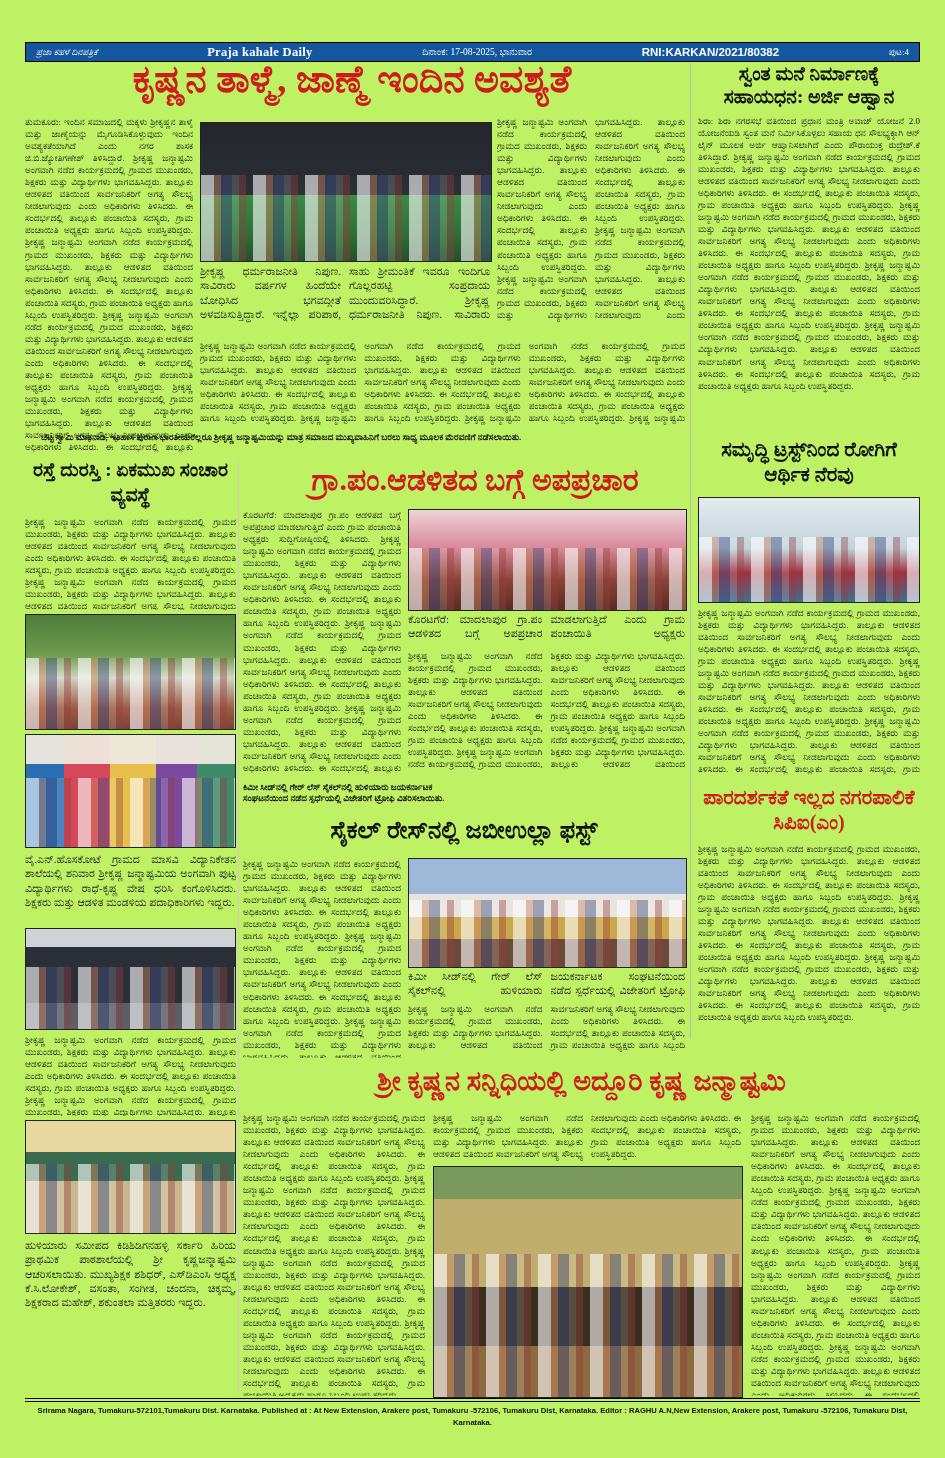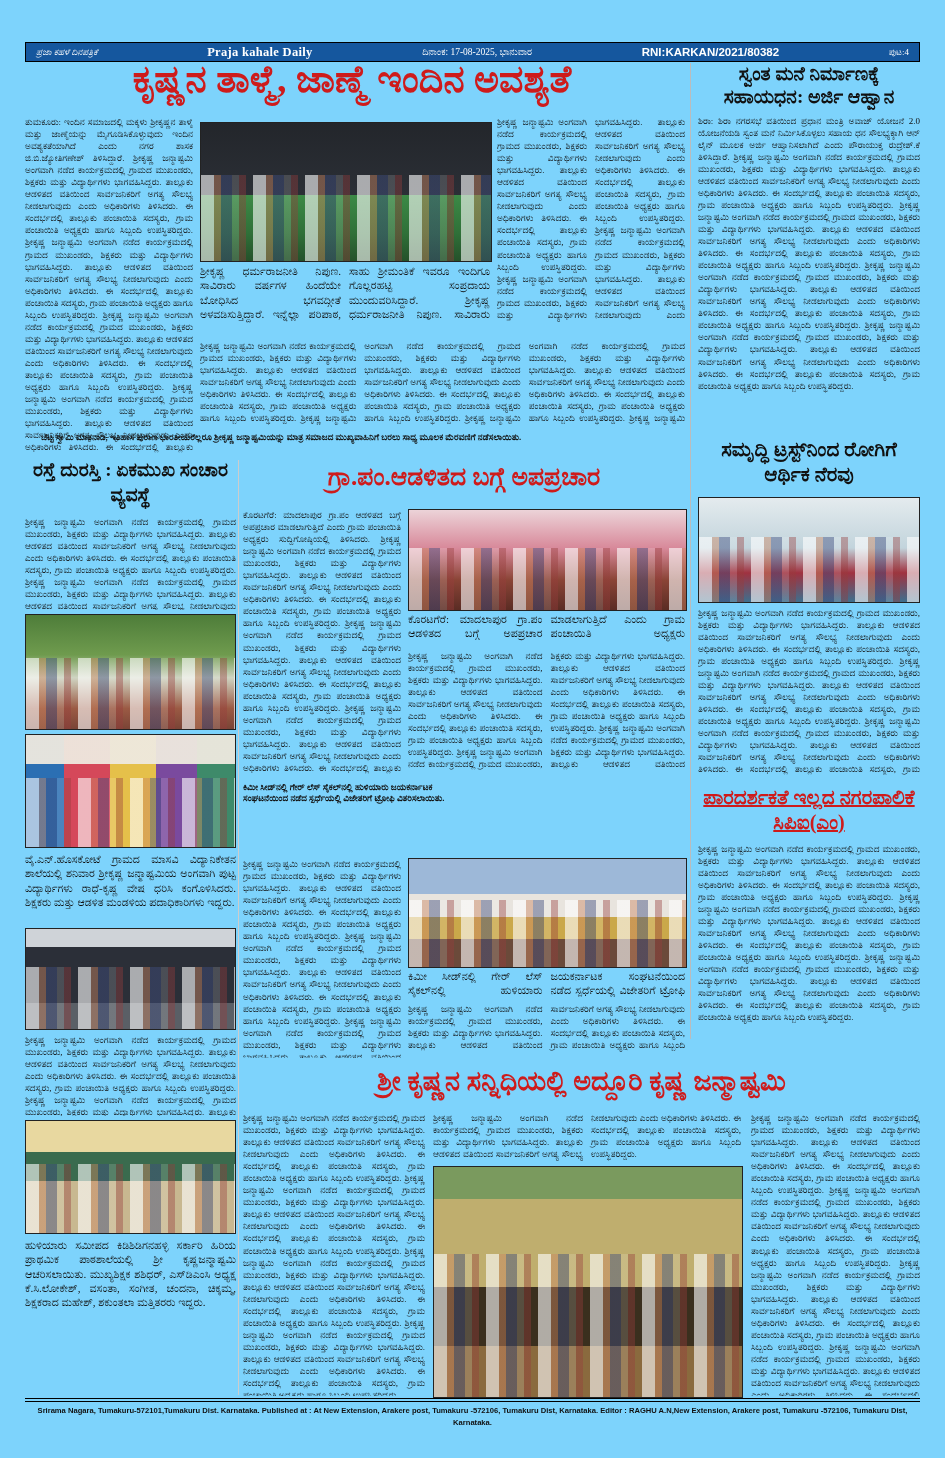--- a/index.html
+++ b/index.html
@@ -1,37 +1,37 @@
 <!DOCTYPE html>
 <html><head>
 <meta charset="utf-8">
 <style>
   html,body{margin:0;padding:0;background:#888;}
-  .page{position:relative;width:945px;height:1458px;margin:0 auto;background:#7dd3fc;
+  .page{position:relative;width:945px;height:1458px;margin:0 auto;background:#bef264;
         font-family:"Liberation Serif", serif;color:#111;overflow:hidden;}
 
   
   .masthead{position:absolute;left:25px;top:42px;width:895px;height:20px;background:#15579e;
             border:1px solid #000;display:flex;align-items:center;justify-content:space-between;
             padding:0 10px;box-sizing:border-box;color:#fff;}
   .mh-script{font-style:italic;font-size:9px;}
   .mh-name{font-weight:bold;font-size:12.5px;letter-spacing:.3px;}
   .mh-date{font-size:9.5px;}
   .mh-rni{font-weight:bold;font-size:11.5px;font-family:"Liberation Sans",sans-serif;}
   .mh-page{font-size:9px;}
 
   
   .hl{font-weight:bold;text-align:center;}
   .hl-red{color:#ce1b1b;}
   .hl-krishna{position:absolute;left:28px;top:56px;width:648px;height:54px;font-size:38px;line-height:1.25;overflow:hidden;}
   .hl-housing{font-size:19px;line-height:1.2;}
   .hl-samruddhi{font-size:20px;line-height:1.25;margin-top:12px;height:56px;overflow:hidden;}
-  .hl-cpim{font-size:20px;line-height:1.25;margin-top:10px;height:54px;overflow:hidden;color:#ce1b1b;text-decoration:underline;}
+  .hl-cpim{font-size:20px;line-height:1.25;margin-top:10px;height:54px;overflow:hidden;color:#ce1b1b;}
   .hl-road{font-size:19px;line-height:1.3;height:54px;overflow:hidden;}
-  .hl-gram{position:absolute;left:0;top:0;width:442px;height:44px;font-size:25px;line-height:1.4;overflow:hidden;color:#ce1b1b;}
+  .hl-gram{position:absolute;left:11px;top:0;width:442px;height:44px;font-size:30px;line-height:1.4;overflow:hidden;color:#ce1b1b;}
   .hl-cycle{position:absolute;left:0;top:30px;width:442px;height:42px;font-size:24px;line-height:1.5;overflow:hidden;}
   .hl-janma{position:absolute;left:0;top:0;width:677px;height:44px;font-size:27px;line-height:1.45;overflow:hidden;color:#ce1b1b;}
 
   
   .bt{font-size:9px;line-height:1.34;text-align:justify;overflow:hidden;word-break:break-word;}
   .cap{font-size:11px;line-height:1.3;text-align:justify;font-weight:normal;overflow:hidden;word-break:break-word;}
   .bold-line{font-size:8.8px;font-weight:bold;line-height:1.3;overflow:hidden;}
   .cols2{column-count:2;column-gap:8px;}
   .cols3{column-count:3;column-gap:8px;}
 
@@ -131,20 +131,21 @@
     <div class="bt" style="position:absolute;left:0;top:50px;width:158px;height:268px;"><span>ಕೊರಟಗೆರೆ: ಮಾದಲಾಪುರ ಗ್ರಾ.ಪಂ ಆಡಳಿತದ ಬಗ್ಗೆ ಅಪಪ್ರಚಾರ ಮಾಡಲಾಗುತ್ತಿದೆ ಎಂದು ಗ್ರಾಮ ಪಂಚಾಯಿತಿ ಅಧ್ಯಕ್ಷರು ಸುದ್ದಿಗೋಷ್ಠಿಯಲ್ಲಿ ತಿಳಿಸಿದರು. </span><span>ಶ್ರೀಕೃಷ್ಣ ಜನ್ಮಾಷ್ಟಮಿ ಅಂಗವಾಗಿ ನಡೆದ ಕಾರ್ಯಕ್ರಮದಲ್ಲಿ ಗ್ರಾಮದ ಮುಖಂಡರು, ಶಿಕ್ಷಕರು ಮತ್ತು ವಿದ್ಯಾರ್ಥಿಗಳು ಭಾಗವಹಿಸಿದ್ದರು. ತಾಲ್ಲೂಕು ಆಡಳಿತದ ವತಿಯಿಂದ ಸಾರ್ವಜನಿಕರಿಗೆ ಅಗತ್ಯ ಸೌಲಭ್ಯ ನೀಡಲಾಗುವುದು ಎಂದು ಅಧಿಕಾರಿಗಳು ತಿಳಿಸಿದರು. ಈ ಸಂದರ್ಭದಲ್ಲಿ ತಾಲ್ಲೂಕು ಪಂಚಾಯಿತಿ ಸದಸ್ಯರು, ಗ್ರಾಮ ಪಂಚಾಯಿತಿ ಅಧ್ಯಕ್ಷರು ಹಾಗೂ ಸಿಬ್ಬಂದಿ ಉಪಸ್ಥಿತರಿದ್ದರು. ಶ್ರೀಕೃಷ್ಣ ಜನ್ಮಾಷ್ಟಮಿ ಅಂಗವಾಗಿ ನಡೆದ ಕಾರ್ಯಕ್ರಮದಲ್ಲಿ ಗ್ರಾಮದ ಮುಖಂಡರು, ಶಿಕ್ಷಕರು ಮತ್ತು ವಿದ್ಯಾರ್ಥಿಗಳು ಭಾಗವಹಿಸಿದ್ದರು. ತಾಲ್ಲೂಕು ಆಡಳಿತದ ವತಿಯಿಂದ ಸಾರ್ವಜನಿಕರಿಗೆ ಅಗತ್ಯ ಸೌಲಭ್ಯ ನೀಡಲಾಗುವುದು ಎಂದು ಅಧಿಕಾರಿಗಳು ತಿಳಿಸಿದರು. ಈ ಸಂದರ್ಭದಲ್ಲಿ ತಾಲ್ಲೂಕು ಪಂಚಾಯಿತಿ ಸದಸ್ಯರು, ಗ್ರಾಮ ಪಂಚಾಯಿತಿ ಅಧ್ಯಕ್ಷರು ಹಾಗೂ ಸಿಬ್ಬಂದಿ ಉಪಸ್ಥಿತರಿದ್ದರು. ಶ್ರೀಕೃಷ್ಣ ಜನ್ಮಾಷ್ಟಮಿ ಅಂಗವಾಗಿ ನಡೆದ ಕಾರ್ಯಕ್ರಮದಲ್ಲಿ ಗ್ರಾಮದ ಮುಖಂಡರು, ಶಿಕ್ಷಕರು ಮತ್ತು ವಿದ್ಯಾರ್ಥಿಗಳು ಭಾಗವಹಿಸಿದ್ದರು. ತಾಲ್ಲೂಕು ಆಡಳಿತದ ವತಿಯಿಂದ ಸಾರ್ವಜನಿಕರಿಗೆ ಅಗತ್ಯ ಸೌಲಭ್ಯ ನೀಡಲಾಗುವುದು ಎಂದು ಅಧಿಕಾರಿಗಳು ತಿಳಿಸಿದರು. ಈ ಸಂದರ್ಭದಲ್ಲಿ ತಾಲ್ಲೂಕು ಪಂಚಾಯಿತಿ ಸದಸ್ಯರು, ಗ್ರಾಮ ಪಂಚಾಯಿತಿ ಅಧ್ಯಕ್ಷರು ಹಾಗೂ ಸಿಬ್ಬಂದಿ ಉಪಸ್ಥಿತರಿದ್ದರು. </span></div>
     <div class="photo ph-press" style="position:absolute;left:165px;top:50px;width:277px;height:100px;">
         <div class="figs"></div>
       </div>
     <div class="cap cols2" style="position:absolute;left:165px;top:153px;width:277px;height:34px;"><span>ಕೊರಟಗೆರೆ: ಮಾದಲಾಪುರ ಗ್ರಾ.ಪಂ ಆಡಳಿತದ ಬಗ್ಗೆ ಅಪಪ್ರಚಾರ ಮಾಡಲಾಗುತ್ತಿದೆ ಎಂದು ಗ್ರಾಮ ಪಂಚಾಯಿತಿ ಅಧ್ಯಕ್ಷರು ಸುದ್ದಿಗೋಷ್ಠಿಯಲ್ಲಿ ತಿಳಿಸಿದರು. </span></div>
     <div class="bt cols2" style="position:absolute;left:165px;top:191px;width:277px;height:127px;"><span>ಶ್ರೀಕೃಷ್ಣ ಜನ್ಮಾಷ್ಟಮಿ ಅಂಗವಾಗಿ ನಡೆದ ಕಾರ್ಯಕ್ರಮದಲ್ಲಿ ಗ್ರಾಮದ ಮುಖಂಡರು, ಶಿಕ್ಷಕರು ಮತ್ತು ವಿದ್ಯಾರ್ಥಿಗಳು ಭಾಗವಹಿಸಿದ್ದರು. ತಾಲ್ಲೂಕು ಆಡಳಿತದ ವತಿಯಿಂದ ಸಾರ್ವಜನಿಕರಿಗೆ ಅಗತ್ಯ ಸೌಲಭ್ಯ ನೀಡಲಾಗುವುದು ಎಂದು ಅಧಿಕಾರಿಗಳು ತಿಳಿಸಿದರು. ಈ ಸಂದರ್ಭದಲ್ಲಿ ತಾಲ್ಲೂಕು ಪಂಚಾಯಿತಿ ಸದಸ್ಯರು, ಗ್ರಾಮ ಪಂಚಾಯಿತಿ ಅಧ್ಯಕ್ಷರು ಹಾಗೂ ಸಿಬ್ಬಂದಿ ಉಪಸ್ಥಿತರಿದ್ದರು. ಶ್ರೀಕೃಷ್ಣ ಜನ್ಮಾಷ್ಟಮಿ ಅಂಗವಾಗಿ ನಡೆದ ಕಾರ್ಯಕ್ರಮದಲ್ಲಿ ಗ್ರಾಮದ ಮುಖಂಡರು, ಶಿಕ್ಷಕರು ಮತ್ತು ವಿದ್ಯಾರ್ಥಿಗಳು ಭಾಗವಹಿಸಿದ್ದರು. ತಾಲ್ಲೂಕು ಆಡಳಿತದ ವತಿಯಿಂದ ಸಾರ್ವಜನಿಕರಿಗೆ ಅಗತ್ಯ ಸೌಲಭ್ಯ ನೀಡಲಾಗುವುದು ಎಂದು ಅಧಿಕಾರಿಗಳು ತಿಳಿಸಿದರು. ಈ ಸಂದರ್ಭದಲ್ಲಿ ತಾಲ್ಲೂಕು ಪಂಚಾಯಿತಿ ಸದಸ್ಯರು, ಗ್ರಾಮ ಪಂಚಾಯಿತಿ ಅಧ್ಯಕ್ಷರು ಹಾಗೂ ಸಿಬ್ಬಂದಿ ಉಪಸ್ಥಿತರಿದ್ದರು. ಶ್ರೀಕೃಷ್ಣ ಜನ್ಮಾಷ್ಟಮಿ ಅಂಗವಾಗಿ ನಡೆದ ಕಾರ್ಯಕ್ರಮದಲ್ಲಿ ಗ್ರಾಮದ ಮುಖಂಡರು, ಶಿಕ್ಷಕರು ಮತ್ತು ವಿದ್ಯಾರ್ಥಿಗಳು ಭಾಗವಹಿಸಿದ್ದರು. ತಾಲ್ಲೂಕು ಆಡಳಿತದ ವತಿಯಿಂದ ಸಾರ್ವಜನಿಕರಿಗೆ ಅಗತ್ಯ ಸೌಲಭ್ಯ ನೀಡಲಾಗುವುದು ಎಂದು ಅಧಿಕಾರಿಗಳು ತಿಳಿಸಿದರು. ಈ ಸಂದರ್ಭದಲ್ಲಿ ತಾಲ್ಲೂಕು ಪಂಚಾಯಿತಿ ಸದಸ್ಯರು, ಗ್ರಾಮ ಪಂಚಾಯಿತಿ ಅಧ್ಯಕ್ಷರು ಹಾಗೂ ಸಿಬ್ಬಂದಿ ಉಪಸ್ಥಿತರಿದ್ದರು. </span></div>
   </div>
 
   <div class="story-cycle">
     <div class="bold-line cols2" style="position:absolute;left:0;top:0;width:442px;height:28px;"><span>ಕಿಮೀ ಸೀಡ್‌ನಲ್ಲಿ ಗೇರ್ ಲೆಸ್ ಸೈಕಲ್‌ನಲ್ಲಿ ಹುಳಿಯಾರು ಜಯಕರ್ನಾಟಕ ಸಂಘಟನೆಯಿಂದ ನಡೆದ ಸ್ಪರ್ಧೆಯಲ್ಲಿ ವಿಜೇತರಿಗೆ ಟ್ರೋಫಿ ವಿತರಿಸಲಾಯಿತು. </span></div>
+    <div class="hl hl-cycle">ಸೈಕಲ್ ರೇಸ್‌ನಲ್ಲಿ ಜಬೀಉಲ್ಲಾ ಫಸ್ಟ್</div>
     <div class="bt" style="position:absolute;left:0;top:76px;width:158px;height:200px;"><span>ಶ್ರೀಕೃಷ್ಣ ಜನ್ಮಾಷ್ಟಮಿ ಅಂಗವಾಗಿ ನಡೆದ ಕಾರ್ಯಕ್ರಮದಲ್ಲಿ ಗ್ರಾಮದ ಮುಖಂಡರು, ಶಿಕ್ಷಕರು ಮತ್ತು ವಿದ್ಯಾರ್ಥಿಗಳು ಭಾಗವಹಿಸಿದ್ದರು. ತಾಲ್ಲೂಕು ಆಡಳಿತದ ವತಿಯಿಂದ ಸಾರ್ವಜನಿಕರಿಗೆ ಅಗತ್ಯ ಸೌಲಭ್ಯ ನೀಡಲಾಗುವುದು ಎಂದು ಅಧಿಕಾರಿಗಳು ತಿಳಿಸಿದರು. ಈ ಸಂದರ್ಭದಲ್ಲಿ ತಾಲ್ಲೂಕು ಪಂಚಾಯಿತಿ ಸದಸ್ಯರು, ಗ್ರಾಮ ಪಂಚಾಯಿತಿ ಅಧ್ಯಕ್ಷರು ಹಾಗೂ ಸಿಬ್ಬಂದಿ ಉಪಸ್ಥಿತರಿದ್ದರು. ಶ್ರೀಕೃಷ್ಣ ಜನ್ಮಾಷ್ಟಮಿ ಅಂಗವಾಗಿ ನಡೆದ ಕಾರ್ಯಕ್ರಮದಲ್ಲಿ ಗ್ರಾಮದ ಮುಖಂಡರು, ಶಿಕ್ಷಕರು ಮತ್ತು ವಿದ್ಯಾರ್ಥಿಗಳು ಭಾಗವಹಿಸಿದ್ದರು. ತಾಲ್ಲೂಕು ಆಡಳಿತದ ವತಿಯಿಂದ ಸಾರ್ವಜನಿಕರಿಗೆ ಅಗತ್ಯ ಸೌಲಭ್ಯ ನೀಡಲಾಗುವುದು ಎಂದು ಅಧಿಕಾರಿಗಳು ತಿಳಿಸಿದರು. ಈ ಸಂದರ್ಭದಲ್ಲಿ ತಾಲ್ಲೂಕು ಪಂಚಾಯಿತಿ ಸದಸ್ಯರು, ಗ್ರಾಮ ಪಂಚಾಯಿತಿ ಅಧ್ಯಕ್ಷರು ಹಾಗೂ ಸಿಬ್ಬಂದಿ ಉಪಸ್ಥಿತರಿದ್ದರು. ಶ್ರೀಕೃಷ್ಣ ಜನ್ಮಾಷ್ಟಮಿ ಅಂಗವಾಗಿ ನಡೆದ ಕಾರ್ಯಕ್ರಮದಲ್ಲಿ ಗ್ರಾಮದ ಮುಖಂಡರು, ಶಿಕ್ಷಕರು ಮತ್ತು ವಿದ್ಯಾರ್ಥಿಗಳು ಭಾಗವಹಿಸಿದ್ದರು. ತಾಲ್ಲೂಕು ಆಡಳಿತದ ವತಿಯಿಂದ ಸಾರ್ವಜನಿಕರಿಗೆ ಅಗತ್ಯ ಸೌಲಭ್ಯ ನೀಡಲಾಗುವುದು ಎಂದು ಅಧಿಕಾರಿಗಳು ತಿಳಿಸಿದರು. ಈ ಸಂದರ್ಭದಲ್ಲಿ ತಾಲ್ಲೂಕು ಪಂಚಾಯಿತಿ ಸದಸ್ಯರು, ಗ್ರಾಮ ಪಂಚಾಯಿತಿ ಅಧ್ಯಕ್ಷರು ಹಾಗೂ ಸಿಬ್ಬಂದಿ ಉಪಸ್ಥಿತರಿದ್ದರು. </span></div>
     <div class="photo ph-trophy" style="position:absolute;left:165px;top:76px;width:277px;height:108px;">
         <div class="figs"></div>
       </div>
     <div class="cap cols2" style="position:absolute;left:165px;top:187px;width:277px;height:30px;"><span>ಕಿಮೀ ಸೀಡ್‌ನಲ್ಲಿ ಗೇರ್ ಲೆಸ್ ಸೈಕಲ್‌ನಲ್ಲಿ ಹುಳಿಯಾರು ಜಯಕರ್ನಾಟಕ ಸಂಘಟನೆಯಿಂದ ನಡೆದ ಸ್ಪರ್ಧೆಯಲ್ಲಿ ವಿಜೇತರಿಗೆ ಟ್ರೋಫಿ ವಿತರಿಸಲಾಯಿತು. </span></div>
     <div class="bt cols2" style="position:absolute;left:165px;top:221px;width:277px;height:55px;"><span>ಶ್ರೀಕೃಷ್ಣ ಜನ್ಮಾಷ್ಟಮಿ ಅಂಗವಾಗಿ ನಡೆದ ಕಾರ್ಯಕ್ರಮದಲ್ಲಿ ಗ್ರಾಮದ ಮುಖಂಡರು, ಶಿಕ್ಷಕರು ಮತ್ತು ವಿದ್ಯಾರ್ಥಿಗಳು ಭಾಗವಹಿಸಿದ್ದರು. ತಾಲ್ಲೂಕು ಆಡಳಿತದ ವತಿಯಿಂದ ಸಾರ್ವಜನಿಕರಿಗೆ ಅಗತ್ಯ ಸೌಲಭ್ಯ ನೀಡಲಾಗುವುದು ಎಂದು ಅಧಿಕಾರಿಗಳು ತಿಳಿಸಿದರು. ಈ ಸಂದರ್ಭದಲ್ಲಿ ತಾಲ್ಲೂಕು ಪಂಚಾಯಿತಿ ಸದಸ್ಯರು, ಗ್ರಾಮ ಪಂಚಾಯಿತಿ ಅಧ್ಯಕ್ಷರು ಹಾಗೂ ಸಿಬ್ಬಂದಿ ಉಪಸ್ಥಿತರಿದ್ದರು. ಶ್ರೀಕೃಷ್ಣ ಜನ್ಮಾಷ್ಟಮಿ ಅಂಗವಾಗಿ ನಡೆದ ಕಾರ್ಯಕ್ರಮದಲ್ಲಿ ಗ್ರಾಮದ ಮುಖಂಡರು, ಶಿಕ್ಷಕರು ಮತ್ತು ವಿದ್ಯಾರ್ಥಿಗಳು ಭಾಗವಹಿಸಿದ್ದರು. ತಾಲ್ಲೂಕು ಆಡಳಿತದ ವತಿಯಿಂದ ಸಾರ್ವಜನಿಕರಿಗೆ ಅಗತ್ಯ ಸೌಲಭ್ಯ ನೀಡಲಾಗುವುದು ಎಂದು ಅಧಿಕಾರಿಗಳು ತಿಳಿಸಿದರು. ಈ ಸಂದರ್ಭದಲ್ಲಿ ತಾಲ್ಲೂಕು ಪಂಚಾಯಿತಿ ಸದಸ್ಯರು, ಗ್ರಾಮ ಪಂಚಾಯಿತಿ ಅಧ್ಯಕ್ಷರು ಹಾಗೂ ಸಿಬ್ಬಂದಿ ಉಪಸ್ಥಿತರಿದ್ದರು. </span></div>
   </div>
 
   <div class="story-janma">
     <div class="hl hl-janma">ಶ್ರೀ ಕೃಷ್ಣನ ಸನ್ನಿಧಿಯಲ್ಲಿ ಅದ್ದೂರಿ  ಕೃಷ್ಣ ಜನ್ಮಾಷ್ಟಮಿ</div>

